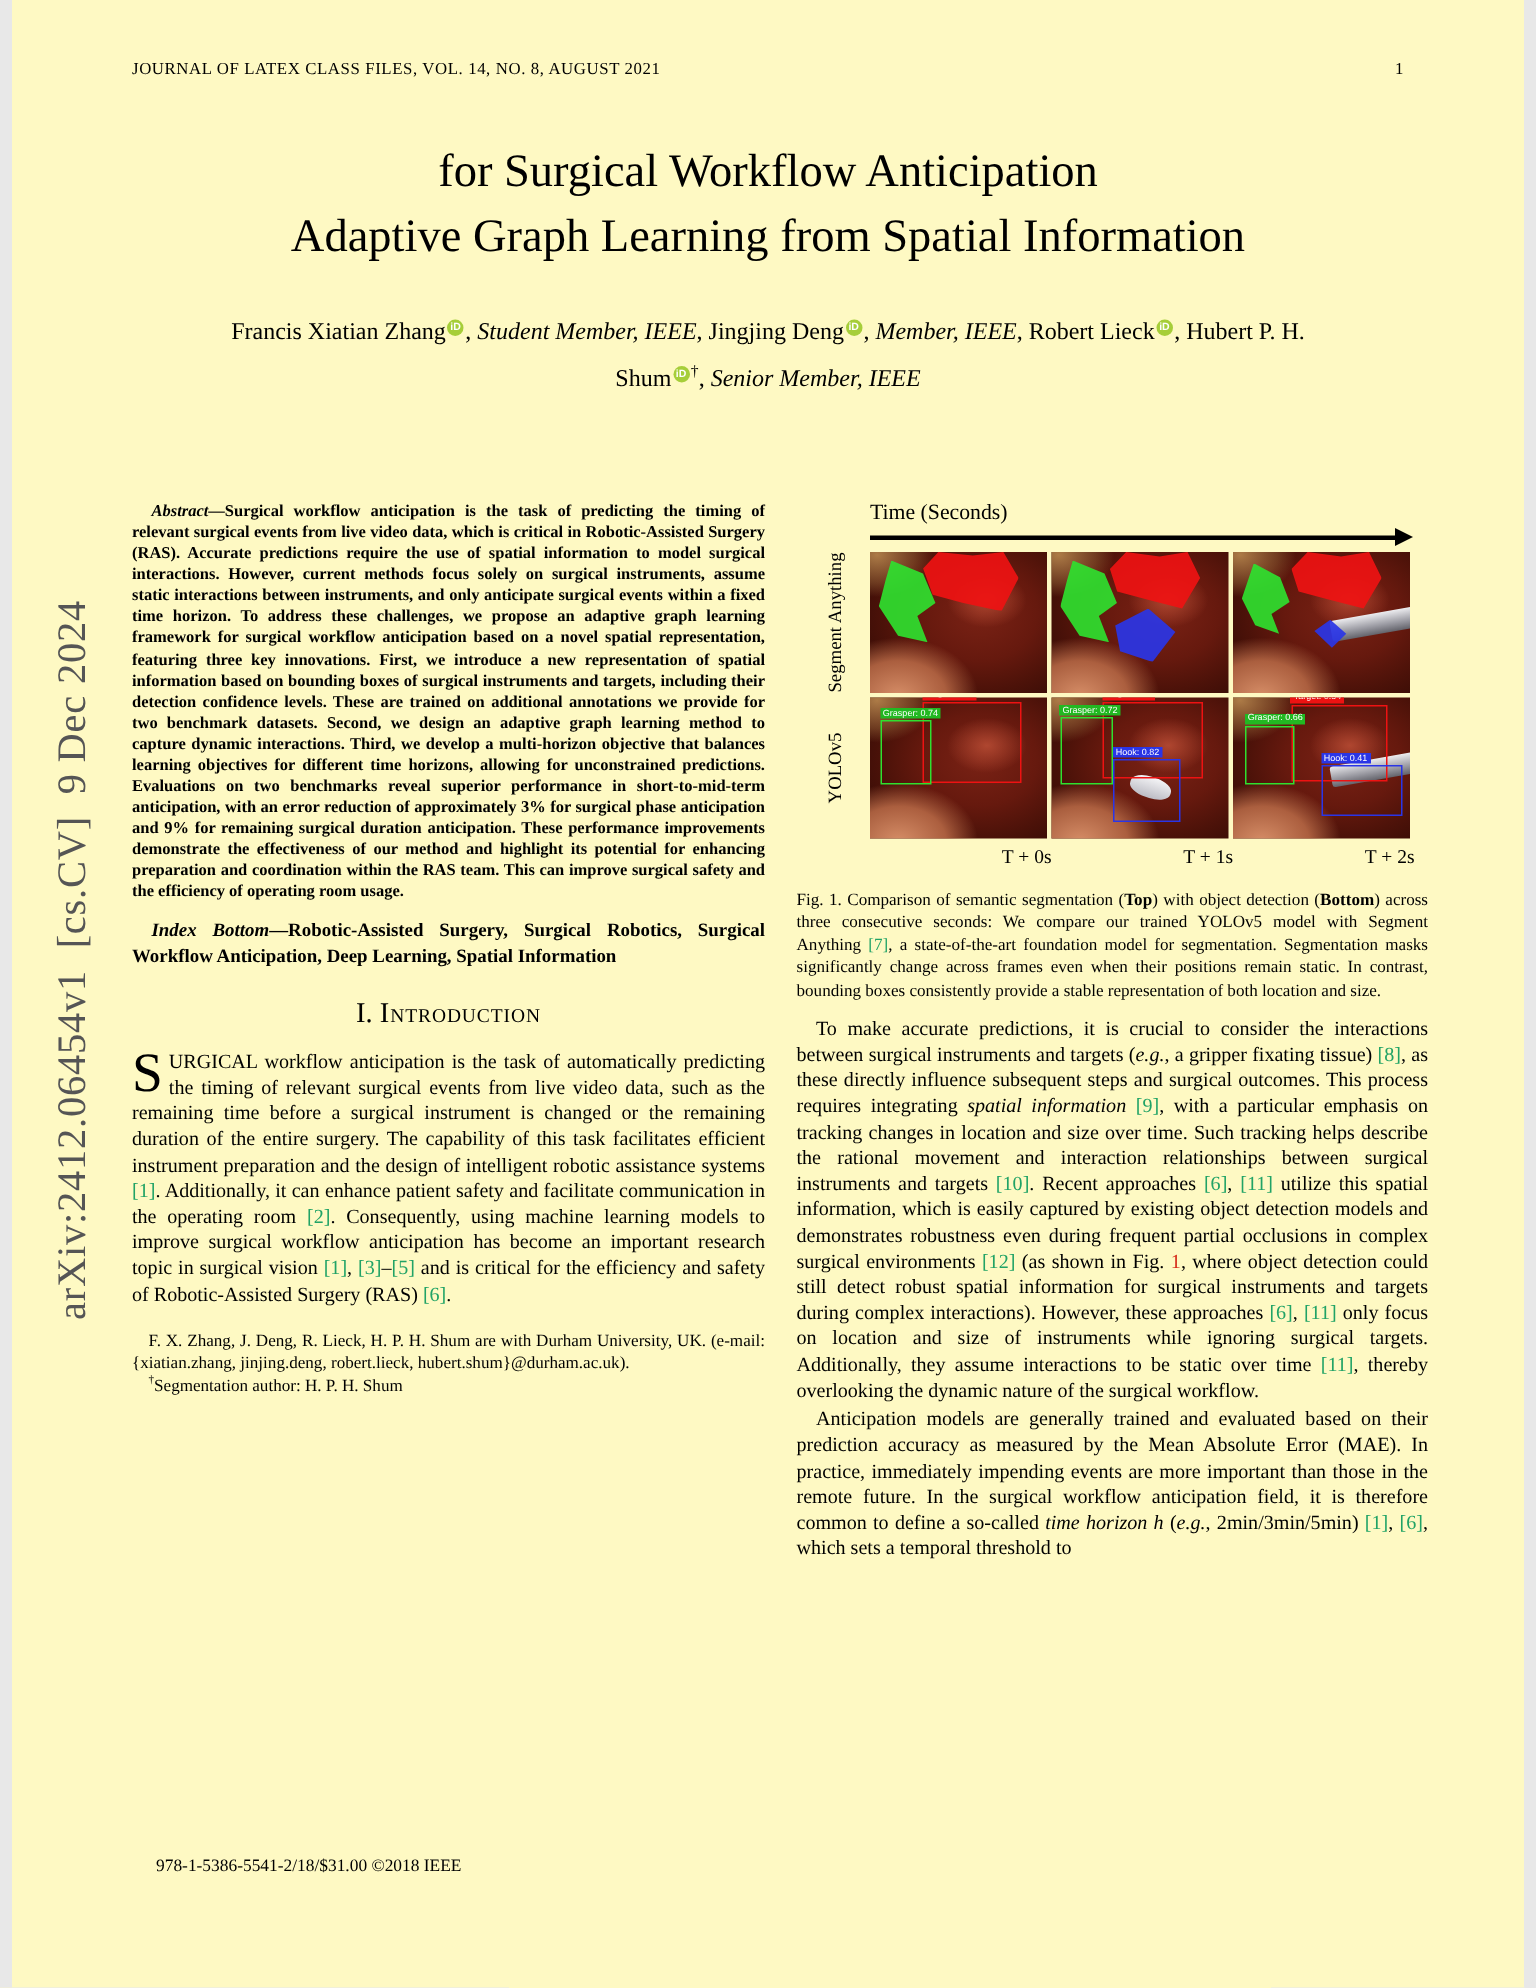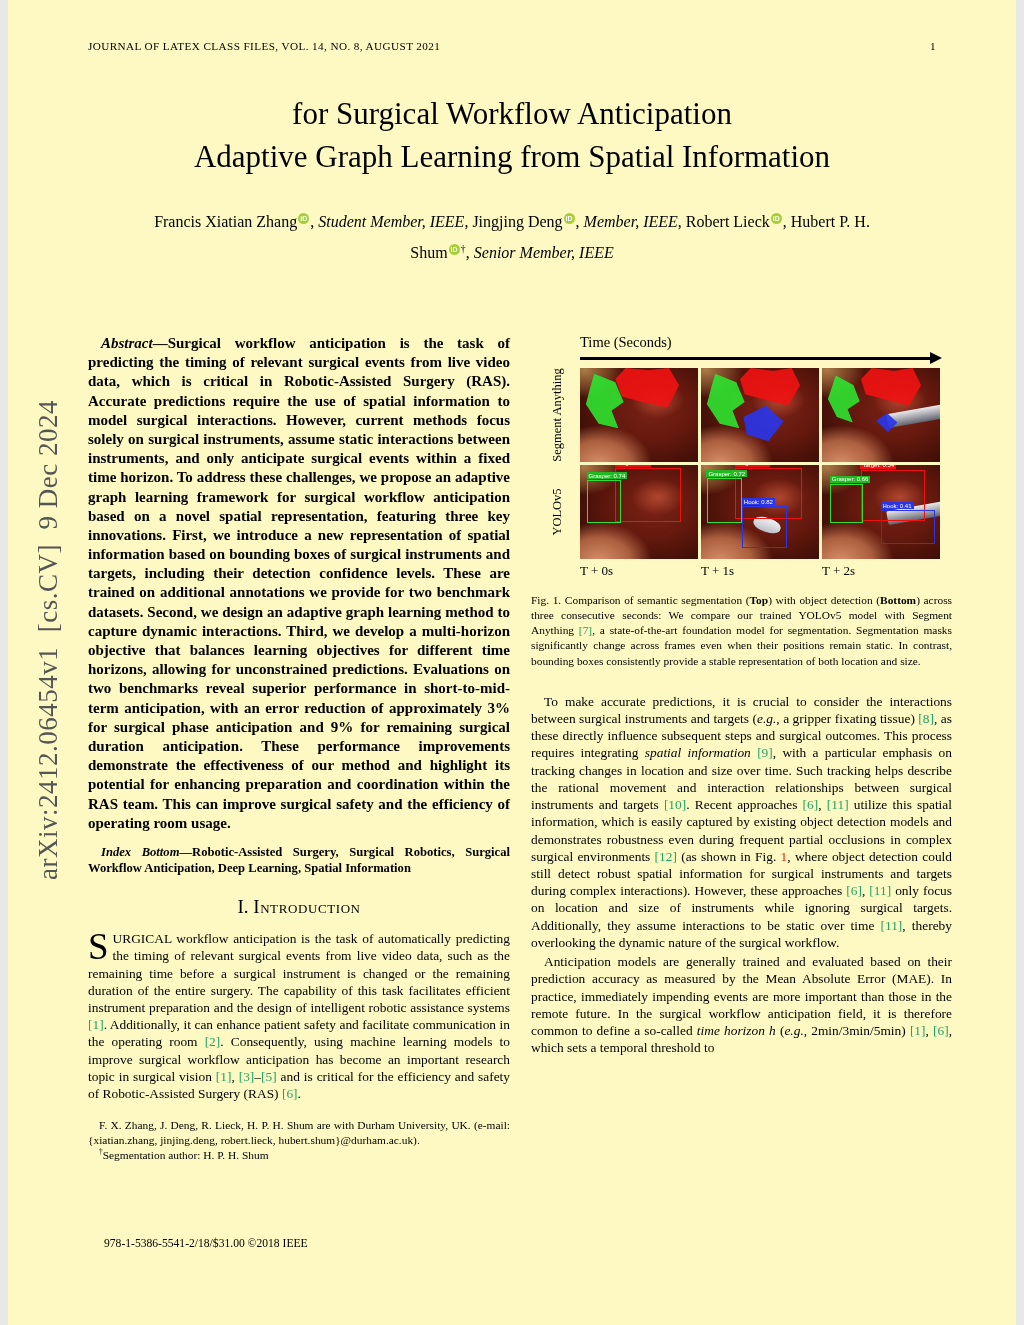--- a/index.html
+++ b/index.html
@@ -39,21 +39,21 @@
     transform: translate(-50%, -50%) rotate(-90deg);
     font-size: 27px; color: #555; letter-spacing: 0.5px;
   }
 
   
   .columns { position: absolute; top: 326px; left: 80px; display: flex; gap: 21px; }
   .col-left { width: 422px; }
   .col-right { width: 421px; }
 
   .para { text-align: justify; margin: 0; }
-  .abstract { font-size: 15px; line-height: 1.28; font-weight: bold; text-indent: 13px; margin-top: 8px; }
+  .abstract { font-size: 11px; line-height: 1.28; font-weight: bold; text-indent: 13px; margin-top: 8px; }
   .index-terms { font-size: 12.6px; line-height: 1.28; font-weight: bold; text-indent: 13px; margin-top: 11px; }
   .body-para { font-size: 13.4px; line-height: 1.285; }
   .indent { text-indent: 13px; }
 
   .section-heading { text-align: center; font-size: 19px; margin: 20px 0 12px; }
   .section-heading .sc { font-variant: small-caps; letter-spacing: 0.6px; }
 
   .footnote { font-size: 11.4px; line-height: 1.32; margin-top: 16px; }
   .footnote .para { text-indent: 11px; }
 
@@ -91,21 +91,21 @@
     display: grid; grid-template-columns: 40px repeat(3, 118px);
     grid-auto-rows: 94px; gap: 3px; align-items: center;
   }
   .row-label { position: relative; width: 40px; height: 94px; }
   .row-label > span {
     position: absolute; top: 50%; left: 50%;
     transform: translate(-50%, -50%) rotate(-90deg);
     width: 94px; text-align: center; font-size: 12.5px; line-height: 1.15;
   }
   .fig-cols { display: flex; margin-left: 43px; margin-top: 4px; font-size: 13px; }
-  .fig-cols span { width: 121px; text-align: left; }
+  .fig-cols span { width: 121px; text-align: right; }
 
   
   .scene {
     position: relative; width: 118px; height: 94px; overflow: hidden;
     background:
       radial-gradient(ellipse 60% 55% at 16% 102%, rgba(222,148,108,0.95) 0%, rgba(188,108,72,0.85) 45%, rgba(120,50,30,0) 75%),
       radial-gradient(ellipse 42% 40% at 4% 2%, rgba(185,135,78,0.9) 0%, rgba(150,100,55,0.5) 50%, rgba(0,0,0,0) 75%),
       radial-gradient(ellipse 30% 26% at 66% 34%, rgba(190,80,55,0.8) 0%, rgba(0,0,0,0) 75%),
       radial-gradient(ellipse 78% 78% at 62% 44%, #7a2215 0%, #66190e 42%, #4c1209 70%, #330b05 100%);
   }
@@ -151,21 +151,21 @@
   .bb-red-0 { left: 30%; top: 3%; width: 54%; height: 55%; }
   .bb-green-0 { left: 6%; top: 16%; width: 27%; height: 44%; }
   .bb-red-1 { left: 29%; top: 3%; width: 55%; height: 52%; }
   .bb-green-1 { left: 5%; top: 14%; width: 28%; height: 46%; }
   .bb-blue-1 { left: 35%; top: 44%; width: 36%; height: 42%; }
   .bb-red-2 { left: 33%; top: 5%; width: 53%; height: 52%; }
   .bb-green-2 { left: 7%; top: 20%; width: 26%; height: 40%; }
   .bb-blue-2 { left: 50%; top: 48%; width: 44%; height: 34%; }
 
   .caption { font-size: 11.4px; line-height: 1.33; text-align: justify; margin-top: 14px; }
-  .rc-para-1 { margin-top: 24px; }
+  .rc-para-1 { margin-top: 8px; }
   .rc-para-2 { margin-top: 2px; }
 </style>
 </head>
 <body>
 
 <div class="page">
 
   <div class="pg-header">
     <span>JOURNAL OF LATEX CLASS FILES, VOL. 14, NO. 8, AUGUST 2021</span>
     <span>1</span>

